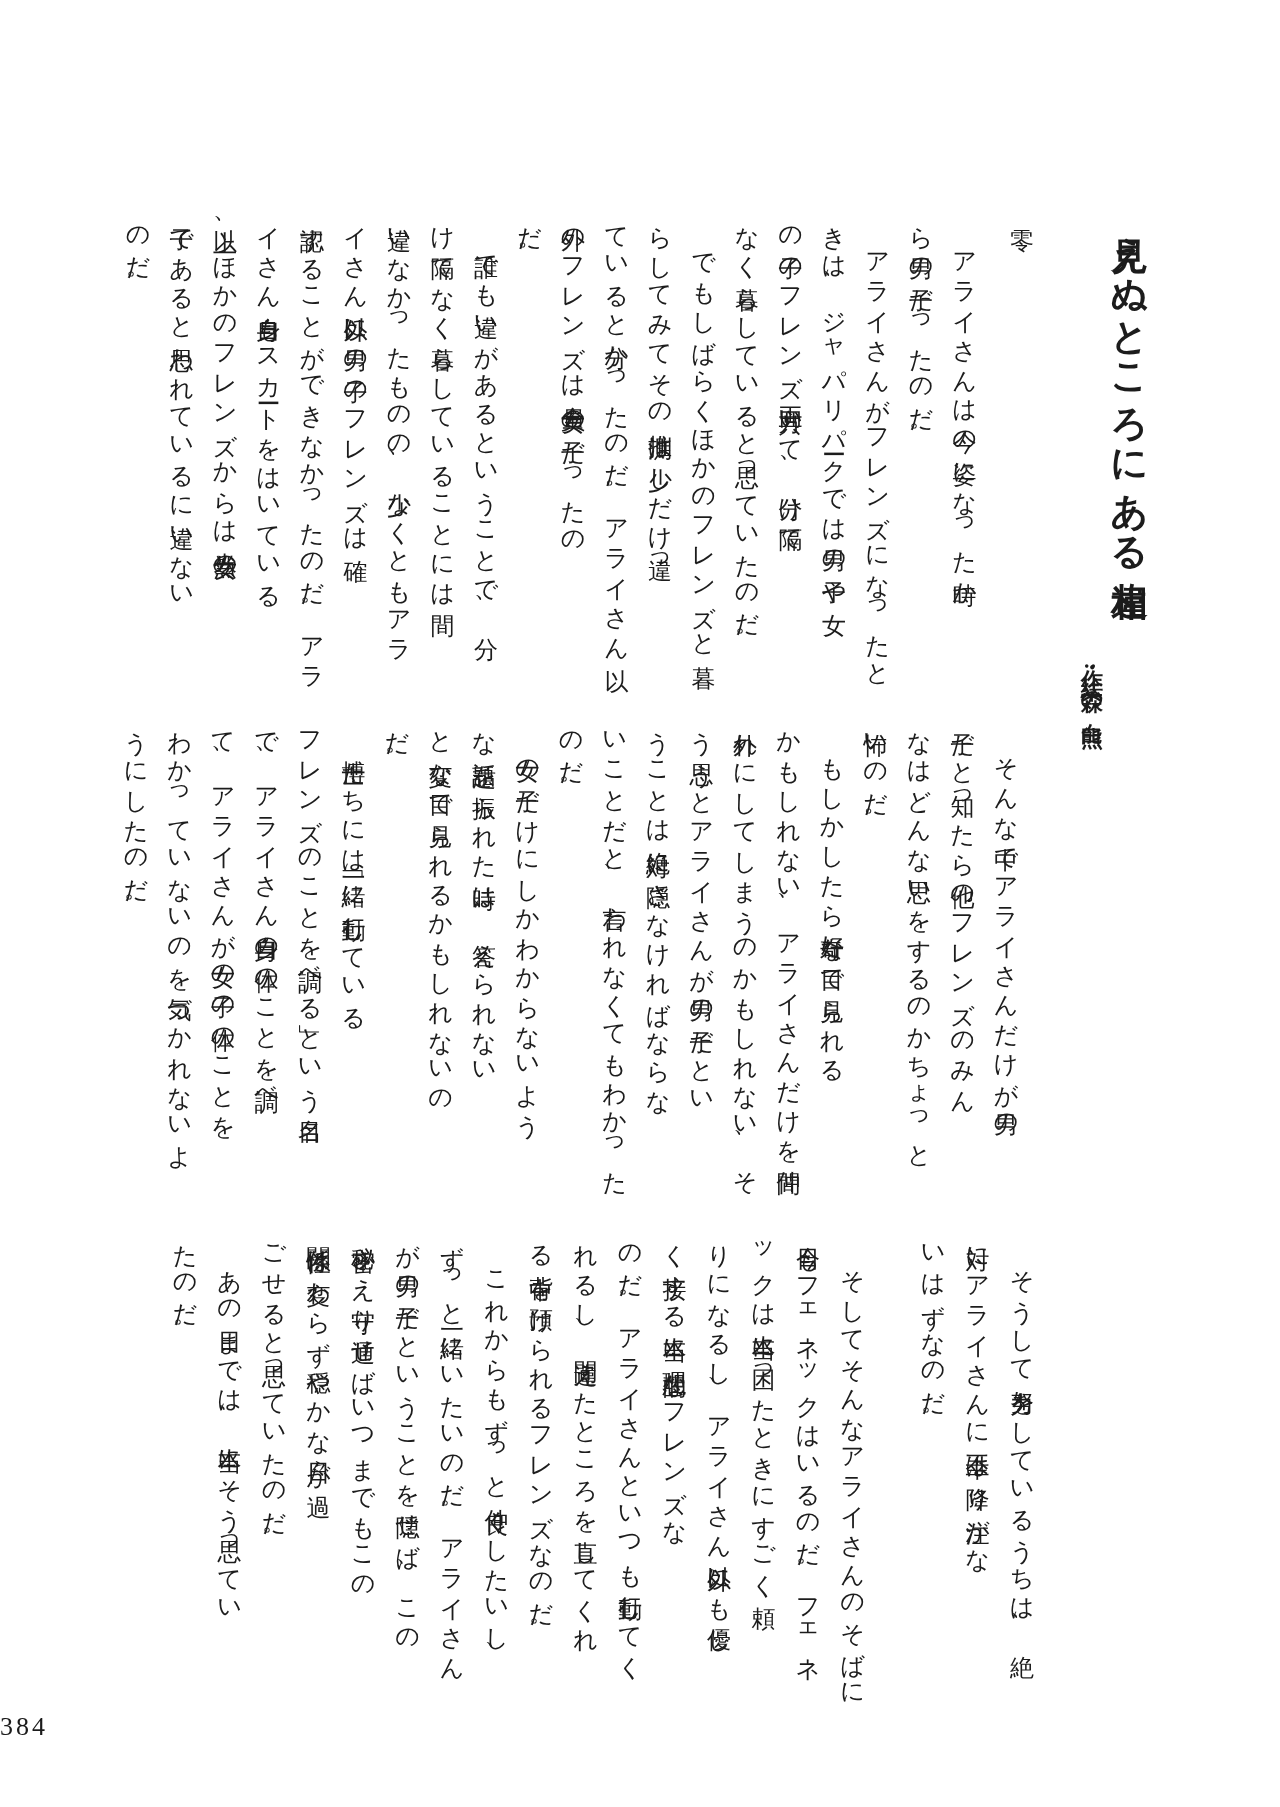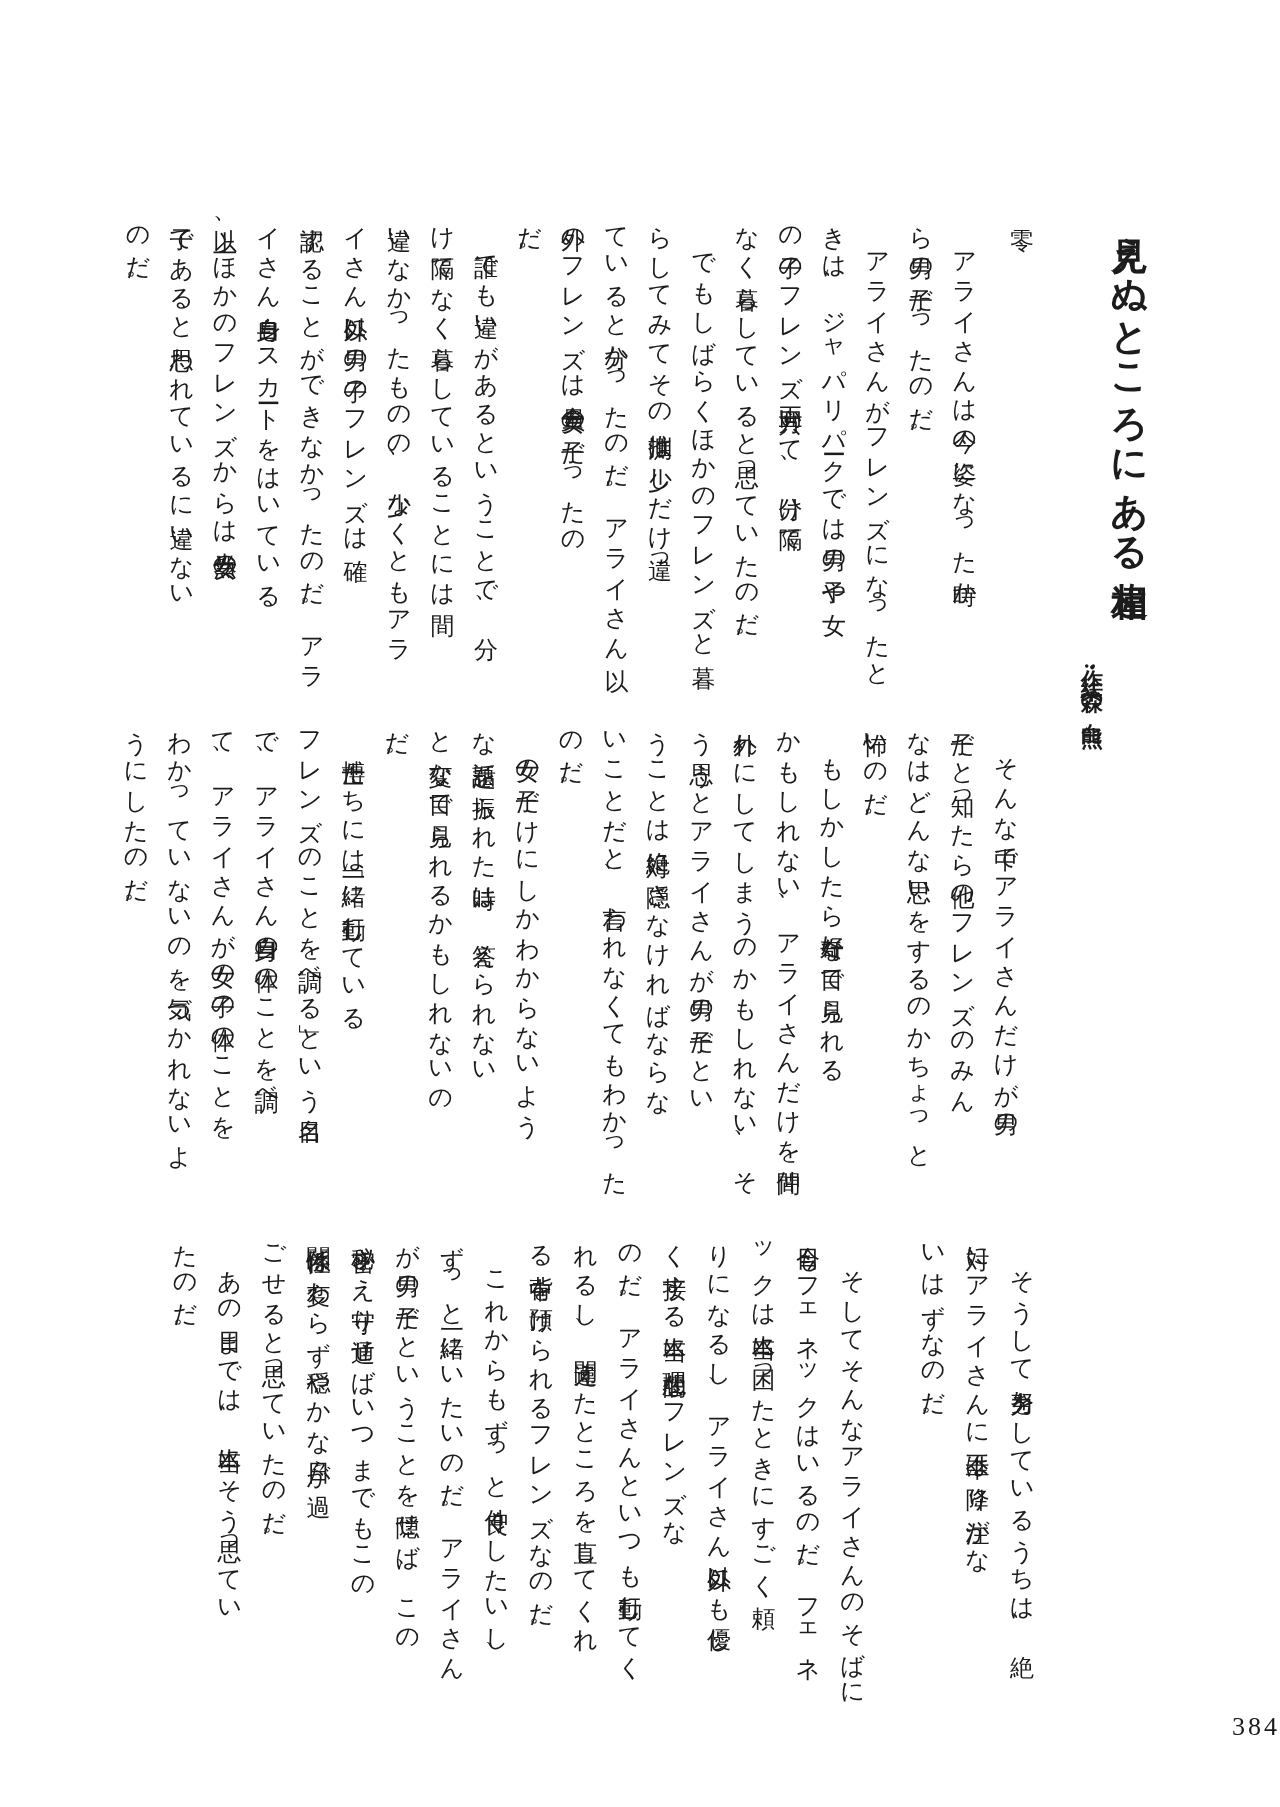--- a/index.html
+++ b/index.html
@@ -46,21 +46,21 @@
     font-weight: bold;
     line-height: 32px;
     letter-spacing: 3.5px;
     white-space: nowrap;
   }
   .pagenum {
     position: absolute;
     top: 1712px;
     left: 0;
     width: 100%;
-    text-align: right;
+    text-align: left;
     font-size: 26px;
     letter-spacing: 3px;
   }
 </style>
 </head>
 <body>
 
 <div class="page">
 
   <div class="band band-1">

